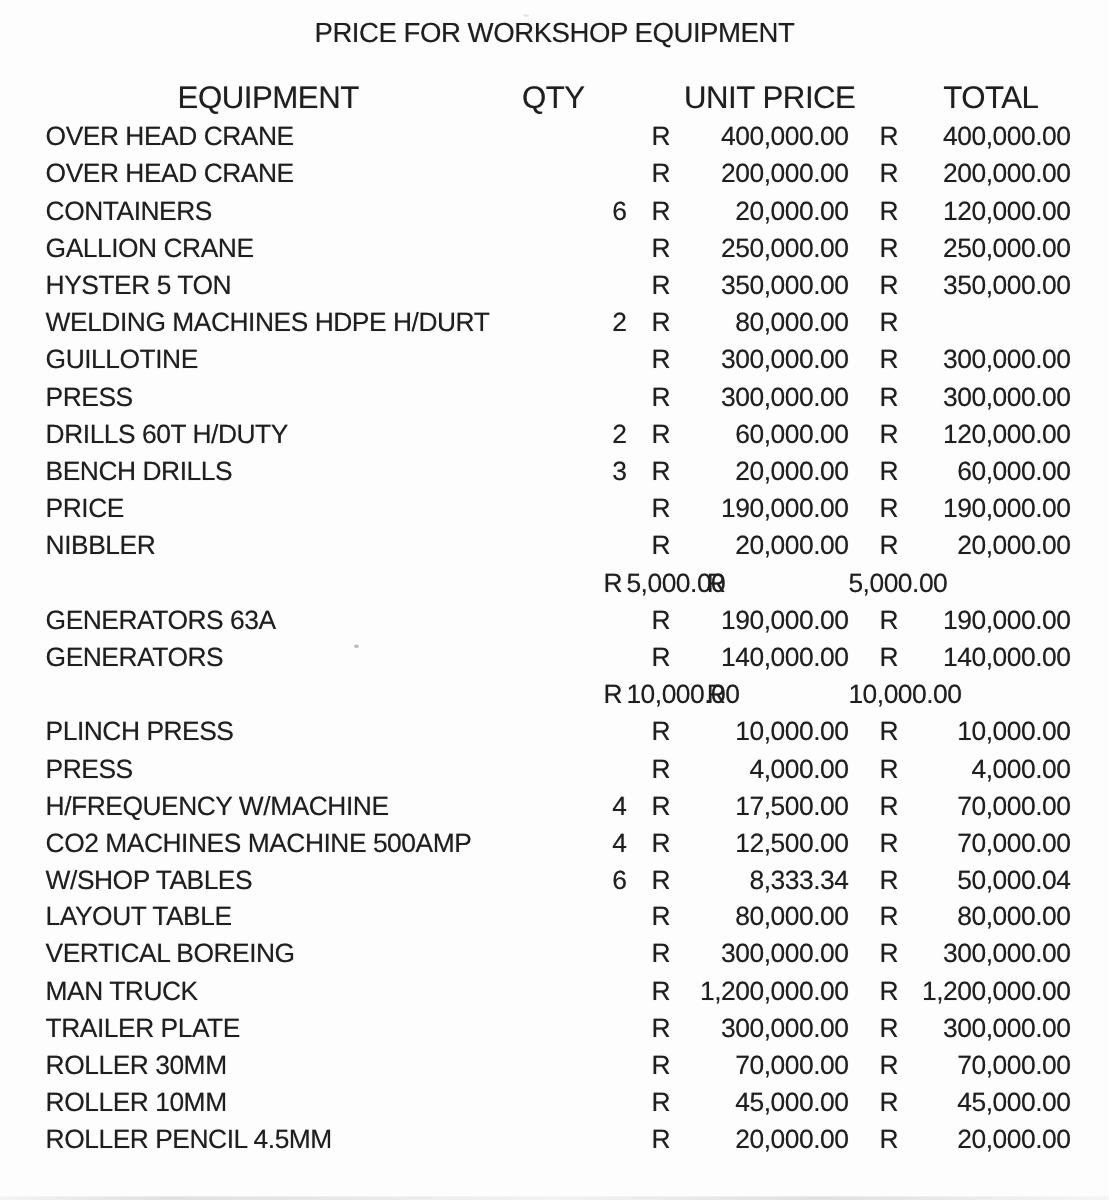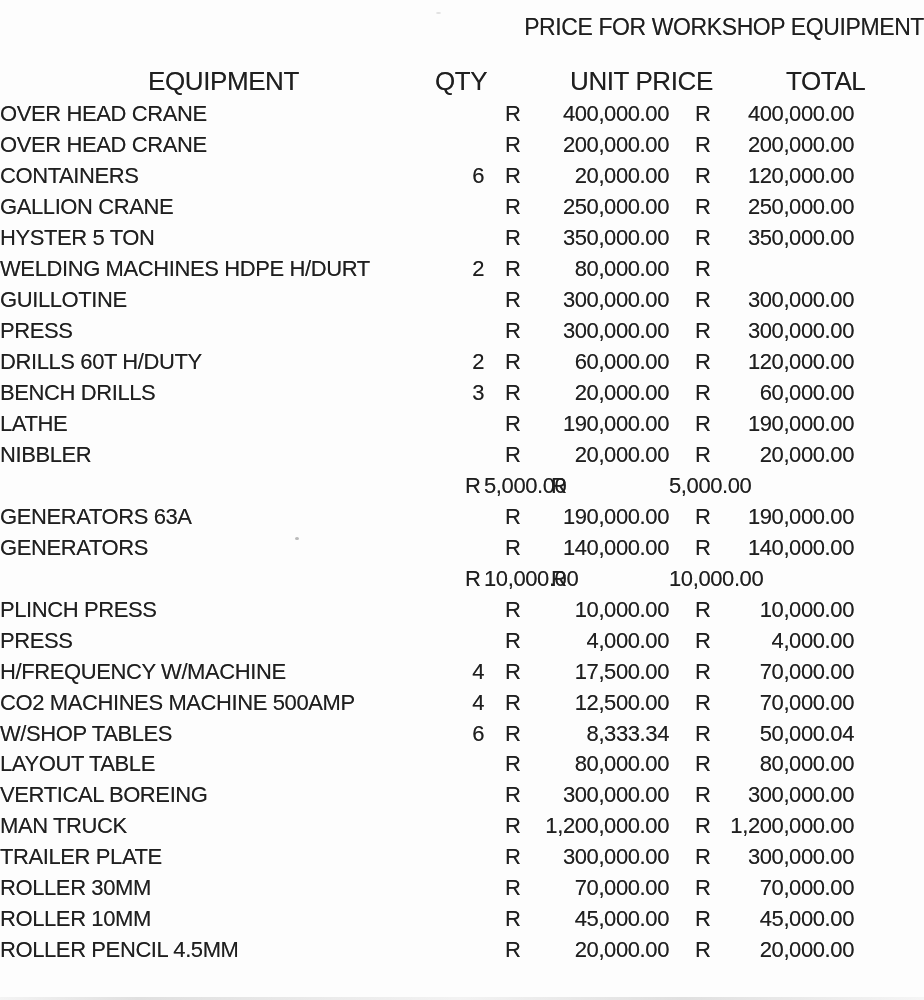--- a/index.html
+++ b/index.html
@@ -15,21 +15,21 @@
     font-family: "Liberation Sans", sans-serif;
     color: #1f1f1f;
     overflow: hidden;
     text-shadow: 0 0 0.6px rgba(30,30,30,0.55);
   }
   .title {
     position: absolute;
     top: 14px;
     left: 0;
     width: 100%;
-    text-align: right;
+    text-align: center;
     font-size: 23px;
     letter-spacing: -0.4px;
     white-space: nowrap;
   }
   .header-row {
     position: absolute;
     top: 64px;
     left: 0;
     width: 100%;
     height: 30px;
@@ -45,20 +45,21 @@
 
   .rows {
     position: absolute;
     top: 99px;
     left: 0;
     width: 924px;
   }
   .row {
     display: grid;
     grid-template-columns: 444px 40px 41px 144px 41px 144px;
+    padding-left: 38px;
     height: 30.96px;
     align-items: center;
     font-size: 22px;
     letter-spacing: -0.4px;
     white-space: nowrap;
   }
   .c-equip { text-align: left; overflow: visible; }
   .c-qty   { text-align: right; }
   .c-r1    { text-align: left; padding-left: 21px; }
   .c-unit  { text-align: right; }
@@ -175,21 +176,21 @@
       </div>
       <div class="row">
         <span class="c-equip">BENCH DRILLS</span>
         <span class="c-qty">3</span>
         <span class="c-r1">R</span>
         <span class="c-unit">20,000.00</span>
         <span class="c-r2">R</span>
         <span class="c-total">60,000.00</span>
       </div>
       <div class="row">
-        <span class="c-equip">LATHE</span>
+        <span class="c-equip">PRICE</span>
         <span class="c-qty"></span>
         <span class="c-r1">R</span>
         <span class="c-unit">190,000.00</span>
         <span class="c-r2">R</span>
         <span class="c-total">190,000.00</span>
       </div>
       <div class="row">
         <span class="c-equip">NIBBLER</span>
         <span class="c-qty"></span>
         <span class="c-r1">R</span>

